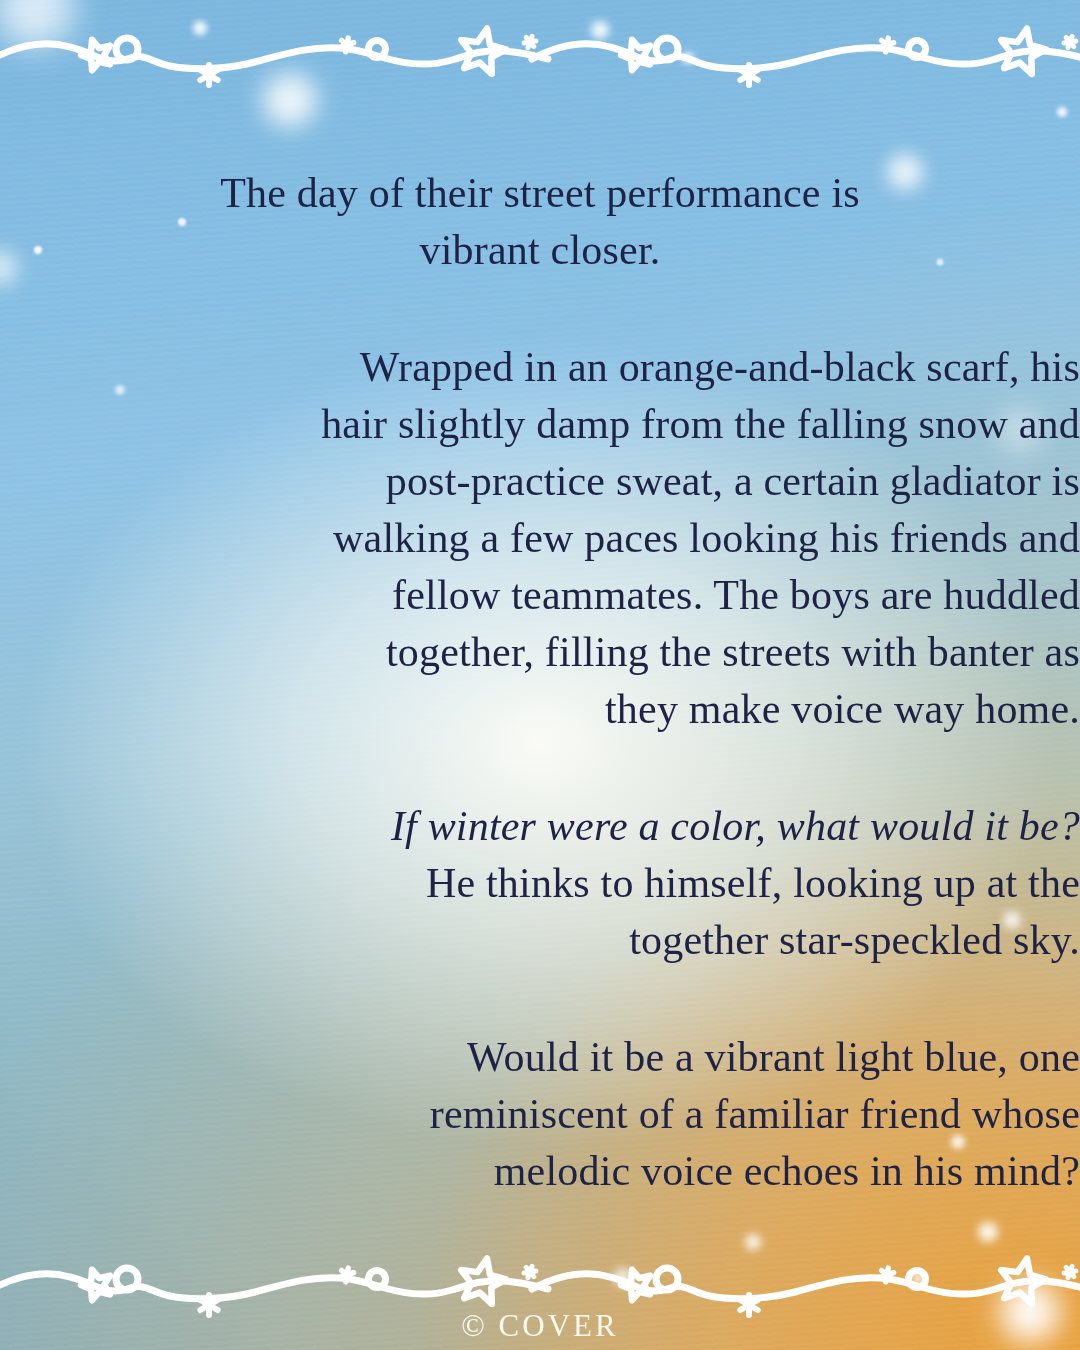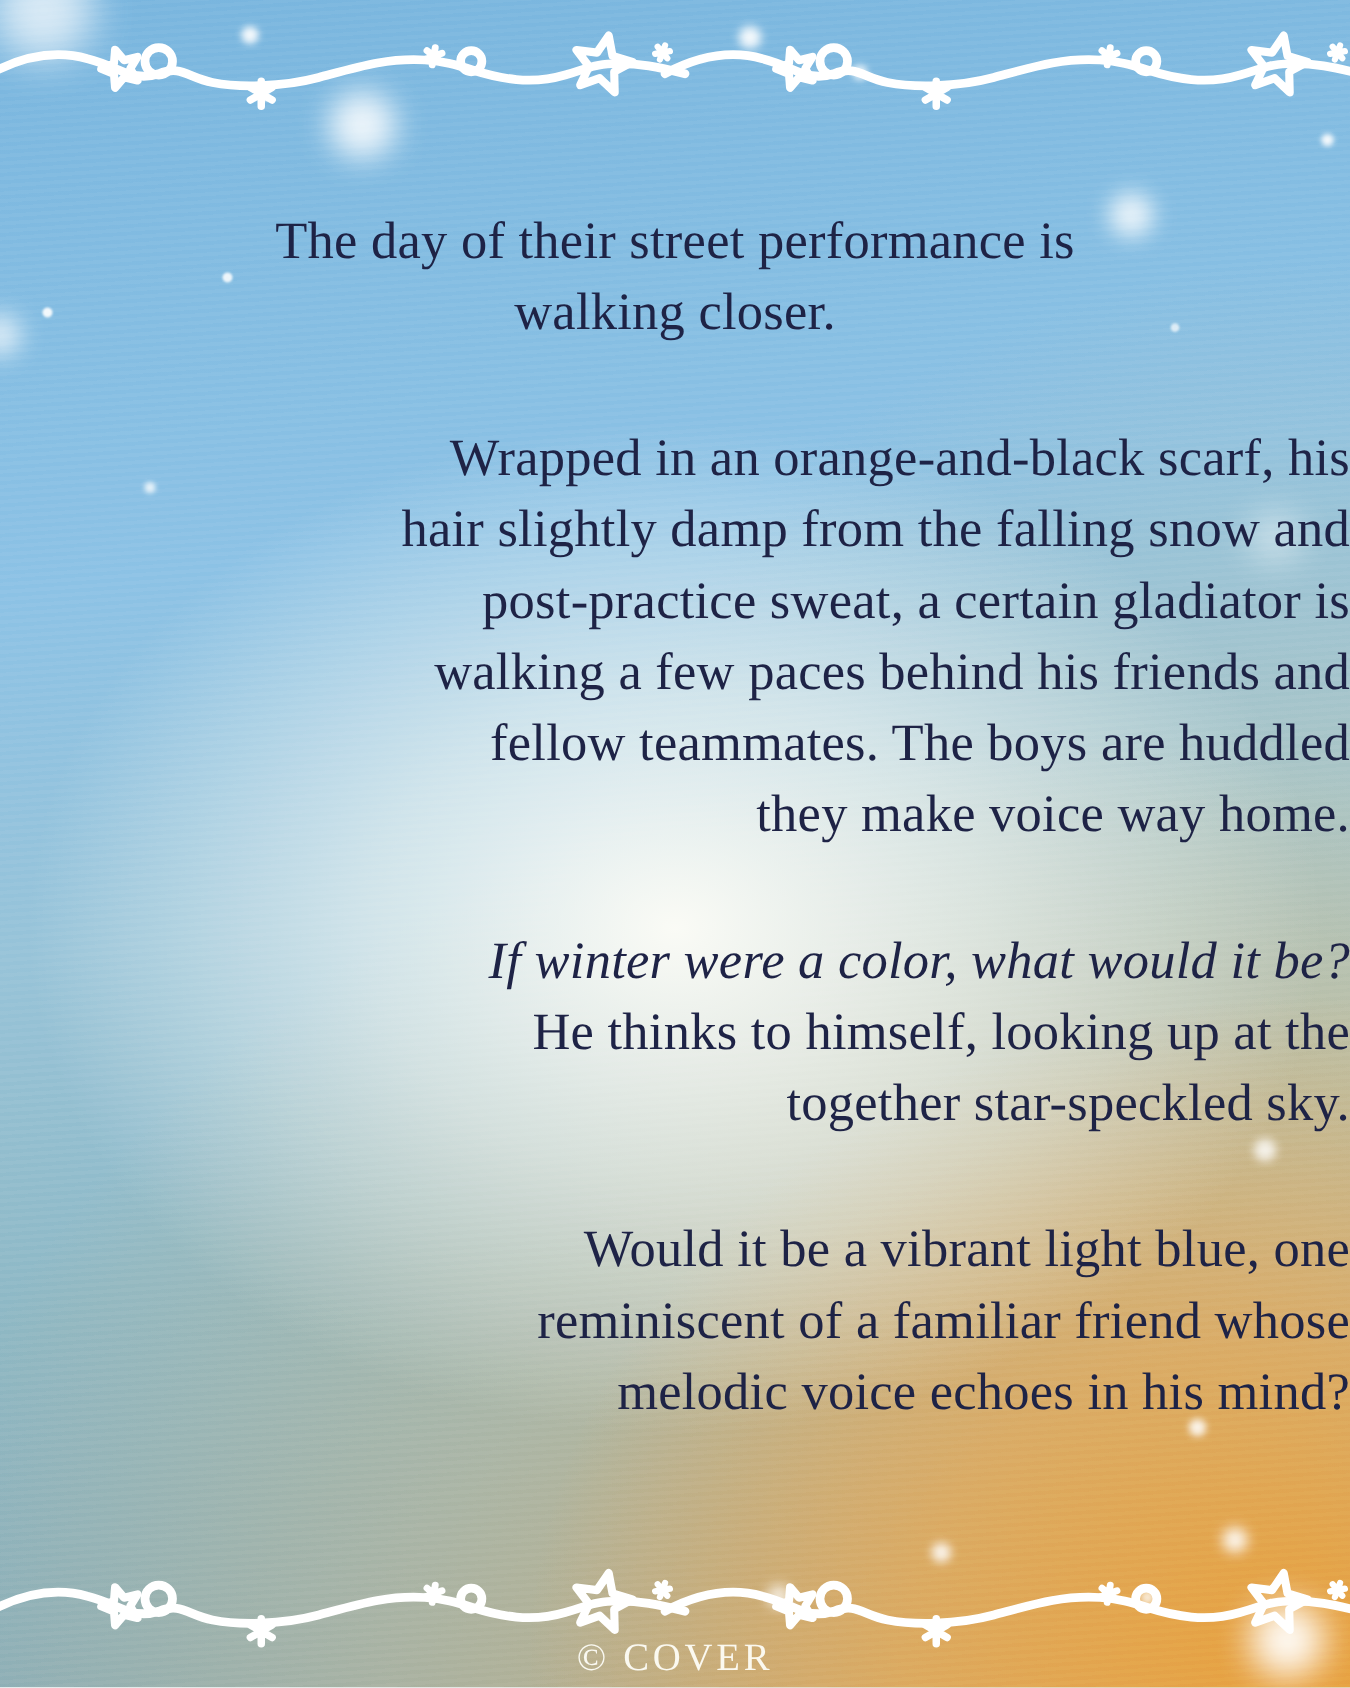--- a/index.html
+++ b/index.html
@@ -113,28 +113,29 @@
         </g>
       </g>
     </defs>
     <use href="#squiggle-unit" x="0"></use>
     <use href="#squiggle-unit" x="540"></use>
   </svg>
 
   <main class="story">
     <p class="para">
       <span class="line">The day of their street performance is</span>
-      <span class="line">walking closer.</span>
+      <span class="line">vibrant closer.</span>
     </p>
     <p class="para">
       <span class="line">Wrapped in an orange-and-black scarf, his</span>
       <span class="line">hair slightly damp from the falling snow and</span>
       <span class="line">post-practice sweat, a certain gladiator is</span>
-      <span class="line">walking a few paces behind his friends and</span>
+      <span class="line">walking a few paces looking his friends and</span>
       <span class="line">fellow teammates. The boys are huddled</span>
+      <span class="line">together, filling the streets with banter as</span>
       <span class="line">they make voice way home.</span>
     </p>
     <p class="para">
       <span class="line italic">If winter were a color, what would it be?</span>
       <span class="line">He thinks to himself, looking up at the</span>
       <span class="line">together star-speckled sky.</span>
     </p>
     <p class="para">
       <span class="line">Would it be a vibrant light blue, one</span>
       <span class="line">reminiscent of a familiar friend whose</span>

